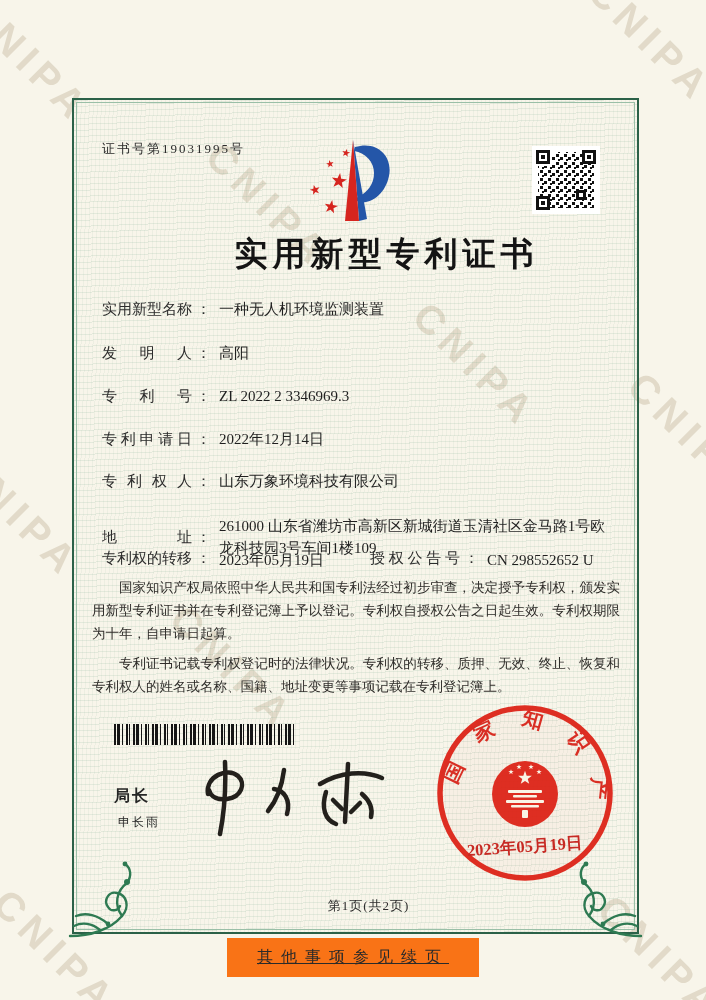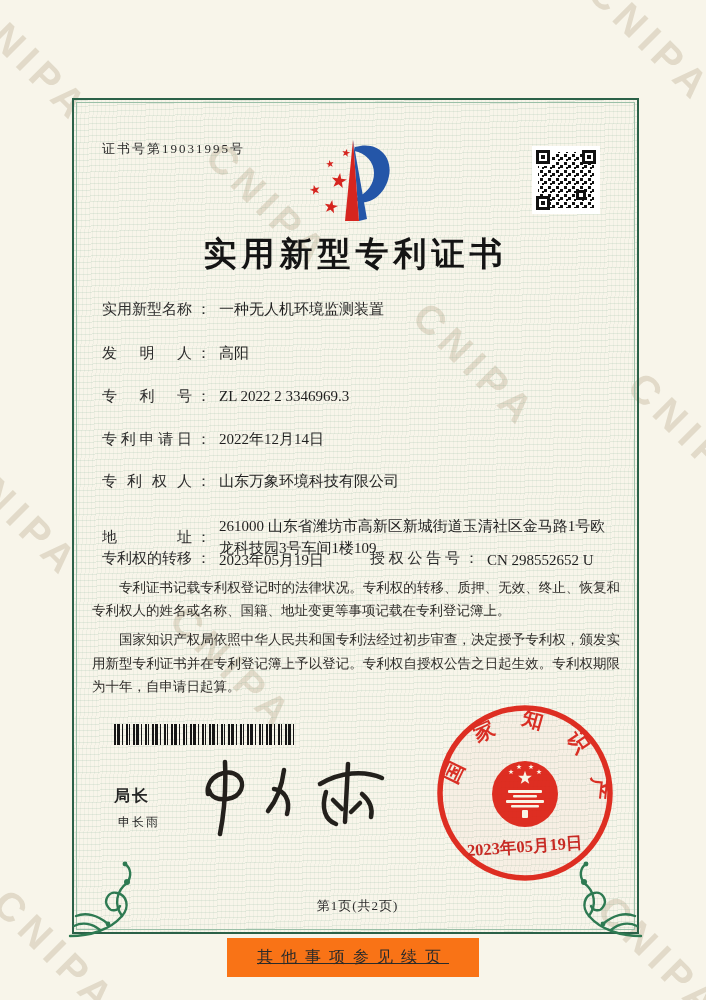--- a/index.html
+++ b/index.html
@@ -32,21 +32,21 @@
   }
   .cert-no{
     position:absolute;left:28px;top:40px;
     font-size:13px;letter-spacing:2px;color:#2c2c2c;
   }
   .logo{position:absolute;left:222px;top:36px;width:95px;height:90px;}
   .qr{position:absolute;left:458px;top:46px;width:68px;height:68px;background:#fff;}
   .title{
     position:absolute;left:0;top:132px;width:100%;
     text-align:center;font-size:33px;font-weight:700;
-    letter-spacing:5px;color:#141414;
+    letter-spacing:5px;color:#141414;padding-left:31px;
   }
   
   .frow{position:absolute;left:28px;right:26px;display:flex;align-items:center;font-size:15px;}
   .flabel{
     display:inline-block;width:90px;flex:0 0 90px;
     text-align:justify;text-align-last:justify;color:#2c2c2c;
   }
   .fcolon{flex:0 0 auto;margin:0 8px 0 4px;color:#2c2c2c;}
   .fvalue{color:#1f1f1f;line-height:22px;}
   .pair{display:flex;align-items:flex-start;}
@@ -78,21 +78,21 @@
     font-family:"Liberation Sans","DejaVu Sans",sans-serif;color:#262626;letter-spacing:2px;
   }
   
   .seal{position:absolute;left:360px;top:602px;width:182px;height:182px;opacity:0.95;}
   
   .flourish{position:absolute;width:84px;height:84px;bottom:-6px;}
   .flourish.right{right:-6px;}
   .flourish.left{left:-6px;transform:scaleX(-1);}
   
   .page-no{
-    position:absolute;left:2px;top:797px;width:100%;text-align:center;
+    position:absolute;left:13px;top:797px;width:100%;text-align:center;
     font-size:13px;color:#2c2c2c;letter-spacing:1px;
   }
   .footer-note{
     position:absolute;top:938px;left:50%;transform:translateX(-50%);
     background:#f97316;padding:9px 30px;z-index:2;
     font-size:16px;letter-spacing:8px;color:#2a2a2a;white-space:nowrap;text-decoration:underline;
   }
 </style>
 </head>
 <body>
@@ -191,22 +191,22 @@
         <span class="fvalue">2023年05月19日</span>
       </span>
       <span class="pair">
         <span class="flabel">授权公告号</span>
         <span class="fcolon">：</span>
         <span class="fvalue">CN 298552652 U</span>
       </span>
     </div>
 
     <div class="paras">
+      <p>国家知识产权局依照中华人民共和国专利法经过初步审查，决定授予专利权，颁发实用新型专利证书并在专利登记簿上予以登记。专利权自授权公告之日起生效。专利权期限为十年，自申请日起算。</p>
       <p>专利证书记载专利权登记时的法律状况。专利权的转移、质押、无效、终止、恢复和专利权人的姓名或名称、国籍、地址变更等事项记载在专利登记簿上。</p>
-      <p>国家知识产权局依照中华人民共和国专利法经过初步审查，决定授予专利权，颁发实用新型专利证书并在专利登记簿上予以登记。专利权自授权公告之日起生效。专利权期限为十年，自申请日起算。</p>
     </div>
 
     <div class="barcode"></div>
 
     <svg class="sig-svg" viewBox="0 0 210 86">
       <g fill="none" stroke="#23201c" stroke-width="4.5" stroke-linecap="round">
         <path d="M16,38 C13,20 36,11 46,20 C54,27 50,41 35,43 C27,44 19,42 17,34"></path>
         <path d="M33,6 C34,30 32,58 28,78"></path>
         <path d="M92,14 C90,30 85,44 76,55"></path>
         <path d="M82,33 C92,34 99,44 95,58"></path>

